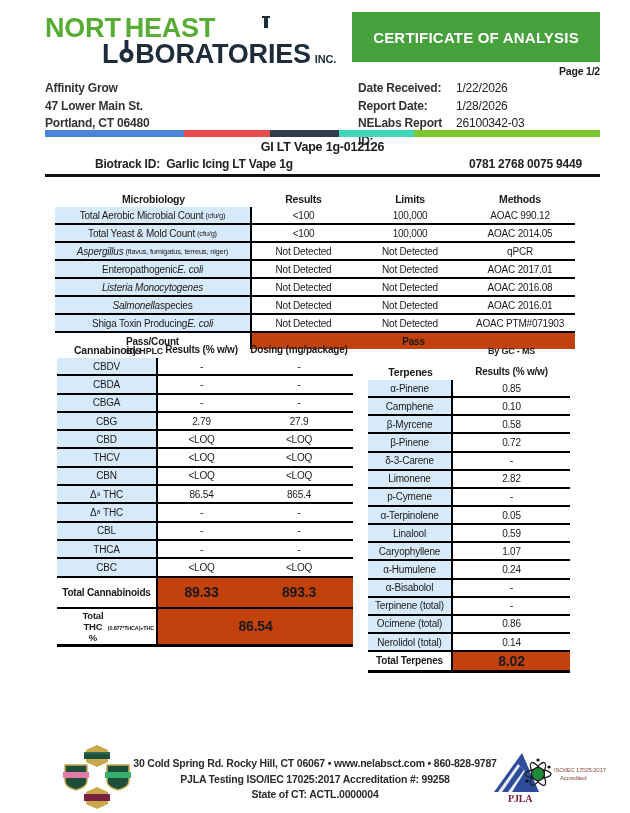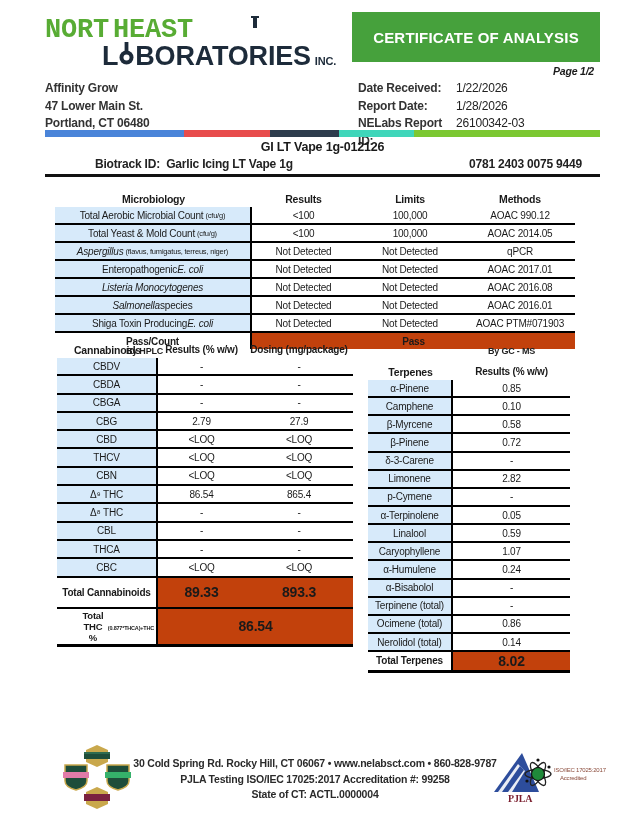--- a/index.html
+++ b/index.html
@@ -2,30 +2,30 @@
 <html><head>
 <meta charset="utf-8">
 <style>
   html,body{margin:0;padding:0;background:#e8e8e8;}
   .page{position:relative;width:630px;height:813px;background:#fff;margin:0 auto;
         font-family:"Liberation Sans",sans-serif;color:#1a1a1a;overflow:hidden;letter-spacing:-0.2px;}
 
   
   .logo{position:absolute;left:45px;top:14px;}
   .logo-l1{font-size:27px;font-weight:bold;color:#58ac34;line-height:28px;}
-  .logo-l1 span{position:relative;font-family:Liberation Mono, monospace;}
+  .logo-l1 span{position:relative;}
   .vial{position:absolute;top:-9px;left:50%;transform:translateX(-50%);width:4px;height:10px;background:#1d2b3a;display:inline-block;}
   .vial:before{content:"";position:absolute;top:-2px;left:-2px;width:8px;height:2px;background:#1d2b3a;}
   .logo-l2{font-size:27px;font-weight:bold;color:#1d2b3a;line-height:26px;margin-left:57px;margin-top:-2px;display:flex;align-items:baseline;}
   .logo-inc{font-size:11px;font-weight:bold;margin-left:4px;}
   .flask{display:inline-block;margin:0 0 -3px 0;}
   .banner{position:absolute;left:352px;top:12px;width:248px;height:50px;background:#46a13c;
           display:flex;align-items:center;justify-content:center;}
   .banner-text{color:#fff;font-weight:bold;font-size:15px;letter-spacing:0.2px;}
-  .page-num{position:absolute;right:36px;top:65px;font-size:10.5px;font-weight:bold;font-style:italic;}
+  .page-num{position:absolute;right:30px;top:65px;font-size:10.5px;font-weight:bold;}
   .client{position:absolute;left:45px;top:80px;font-size:12px;font-weight:bold;color:#333;line-height:17.5px;}
   .dates{position:absolute;left:358px;top:80px;font-size:12px;line-height:17.5px;}
   .dates .drow{display:grid;grid-template-columns:98px auto;}
   .dates .dlabel{font-weight:bold;color:#333;}
   .dates .dval{color:#222;}
 
   
   .stripe{position:absolute;left:45px;top:130px;width:555px;height:7px;display:flex;}
   .stripe div{height:100%;}
   .sample-title{position:absolute;left:45px;top:140px;width:555px;text-align:center;font-size:12.5px;font-weight:bold;}
@@ -123,21 +123,21 @@
       <div style="background: rgb(74, 132, 217); width: 25%;"></div>
       <div style="background: rgb(232, 76, 76); width: 15.5%;"></div>
       <div style="background: rgb(46, 60, 77); width: 12.5%;"></div>
       <div style="background: rgb(63, 214, 186); width: 13.5%;"></div>
       <div style="background: rgb(124, 200, 50); width: 33.5%;"></div>
     </div>
 
   <div class="sample-title">GI LT Vape 1g-012126</div>
   <div class="biotrack">
     <span class="bleft"><span>Biotrack ID:</span>&nbsp;&nbsp;<span style="font-weight:bold;">Garlic Icing LT Vape 1g</span></span>
-    <span class="bright">0781 2403 0075 9449</span>
+    <span class="bright">0781 2768 0075 9449</span>
   </div>
   <div class="rule"></div>
 
   <div class="tbl micro">
     <div class="trow hdr">
       <div class="cell hcell">Microbiology</div>
       <div class="cell hcell">Results</div>
       <div class="cell hcell">Limits</div>
       <div class="cell hcell">Methods</div>
     </div>

